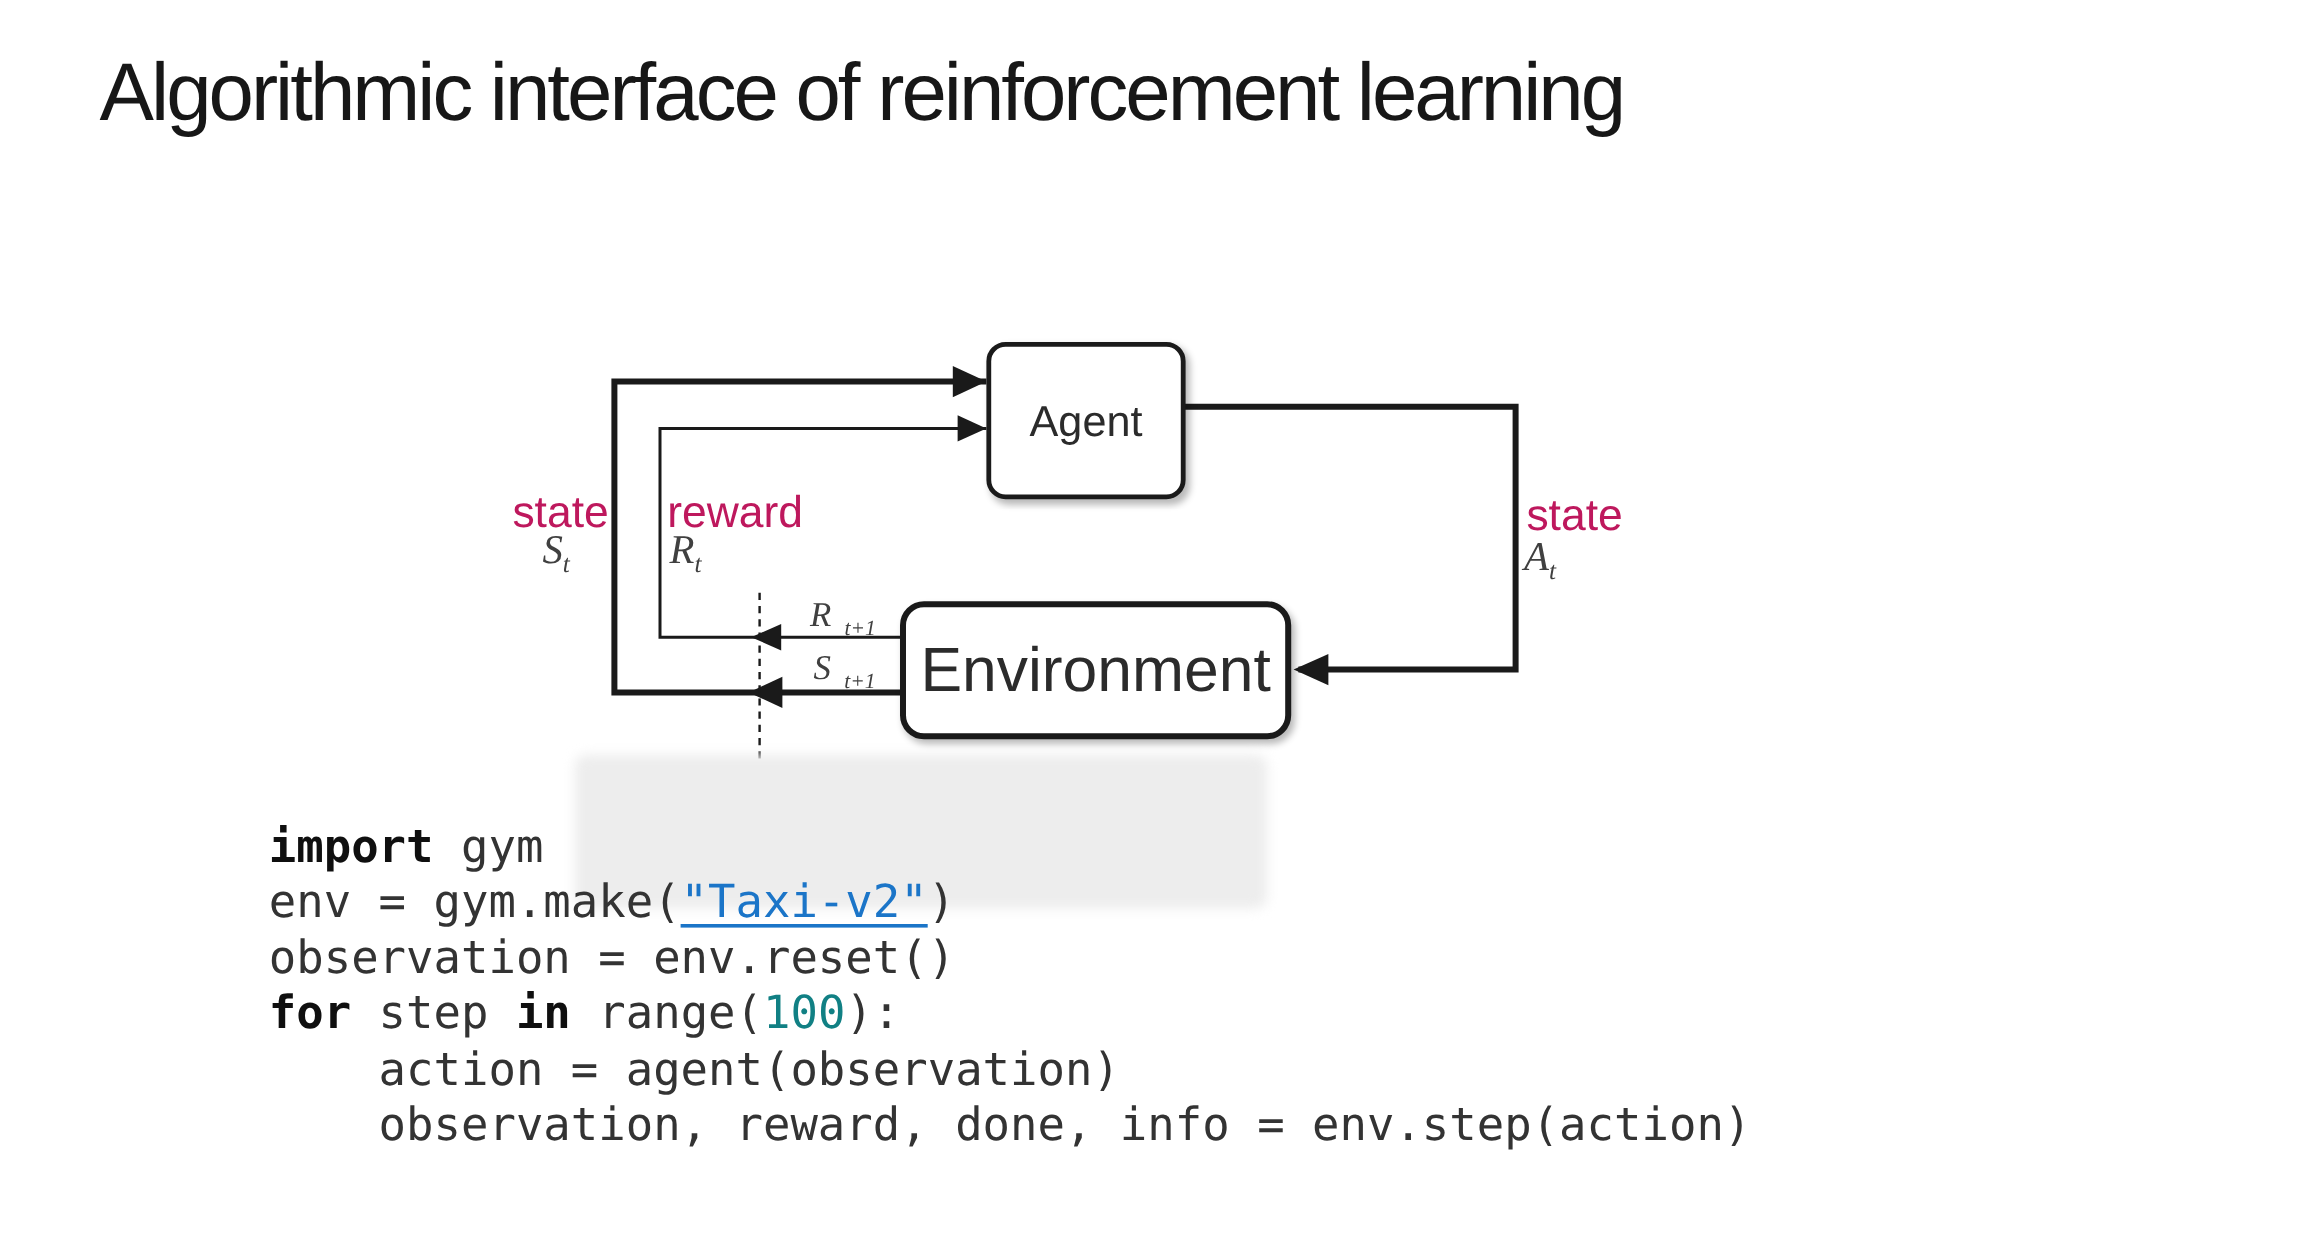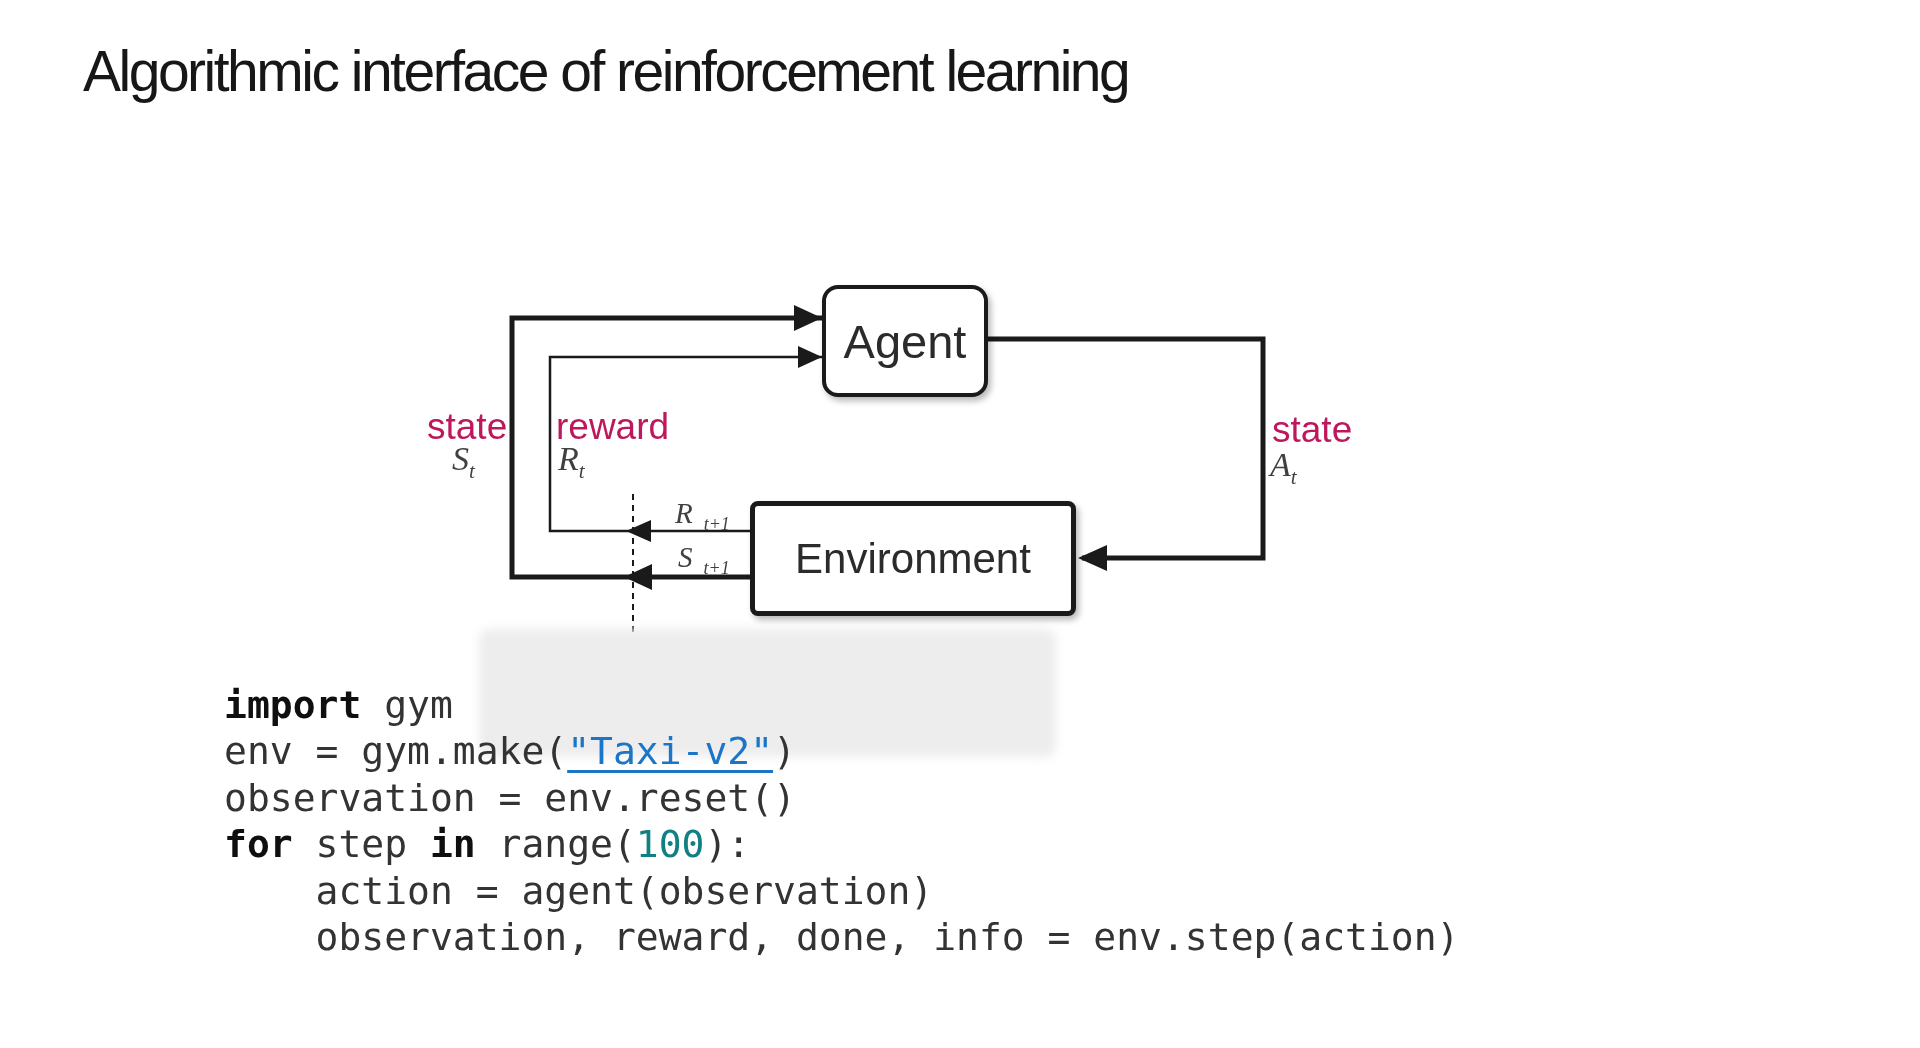--- a/index.html
+++ b/index.html
@@ -6,38 +6,38 @@
   #canvas{
     position:relative;
     width:1920px;height:1048px;
     background:#ffffff;
     overflow:hidden;
     font-family:"Liberation Sans",sans-serif;
   }
   
   .slide-title{
     position:absolute;left:83px;top:38px;
-    font-size:57px;font-weight:400;letter-spacing:-2.5px;
+    font-size:68px;font-weight:400;letter-spacing:-2.5px;
     color:#171717;white-space:nowrap;
   }
   
   #diagram-svg{position:absolute;left:0;top:0;width:1920px;height:1048px;}
   .node-box{
     position:absolute;
     background:#ffffff;
     border:4px solid var(--line-black);
     border-radius:16px;
     box-shadow:3px 4px 6px rgba(0,0,0,0.28);
     display:flex;align-items:center;justify-content:center;
     color:#2b2b2b;
     box-sizing:border-box;
     z-index:2;
   }
-  #agent-box{left:822px;top:285px;width:166px;height:112px;font-size:47px;}
-  #env-box{left:750px;top:501px;width:326px;height:115px;font-size:42px;border-width:5px;border-radius:8px;}
+  #agent-box{left:822px;top:285px;width:166px;height:131px;font-size:36px;}
+  #env-box{left:750px;top:501px;width:326px;height:115px;font-size:52px;border-width:5px;border-radius:20px;}
   .dlabel{
     position:absolute;font-size:37px;color:#be185d;white-space:nowrap;z-index:2;
   }
   .dsym{
     position:absolute;font-family:"Liberation Serif",serif;font-style:italic;
     font-size:34px;color:#404040;white-space:nowrap;z-index:2;
   }
   .dsym sub{font-size:21px;line-height:0;font-style:italic;}
   .dsym-small{font-size:29px;}
   .dsym-small sub{font-size:18px;margin-left:11px;}

